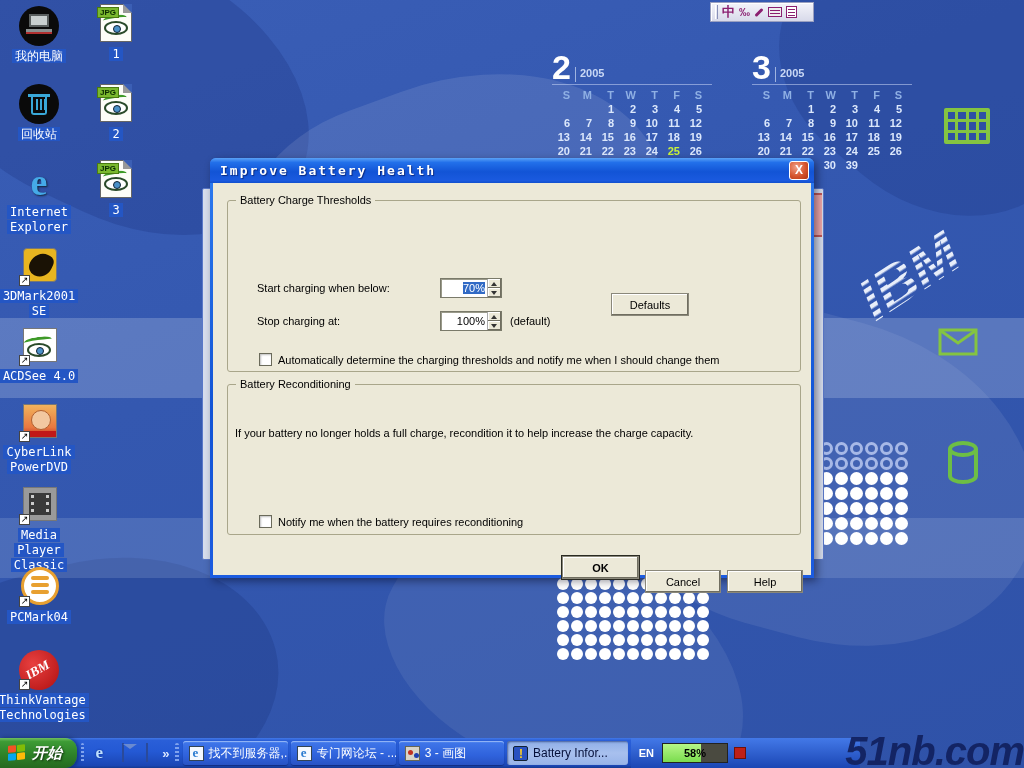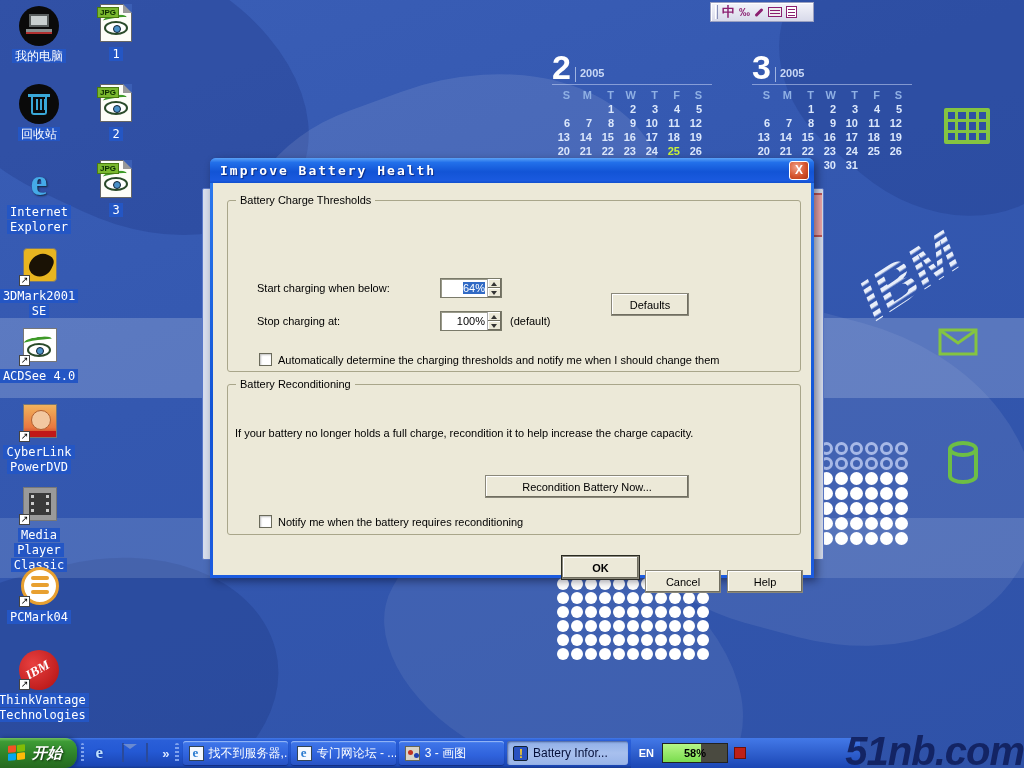--- a/index.html
+++ b/index.html
@@ -423,21 +423,21 @@
         <span class="cal-day">21</span>
         <span class="cal-day">22</span>
         <span class="cal-day">23</span>
         <span class="cal-day">24</span>
         <span class="cal-day">25</span>
         <span class="cal-day">26</span>
         <span class="cal-day">27</span>
         <span class="cal-day">28</span>
         <span class="cal-day">29</span>
         <span class="cal-day">30</span>
-        <span class="cal-day">31</span>
+        <span class="cal-day">39</span>
         <span class="cal-day"></span>
         <span class="cal-day"></span>
       </div>
   </div>
 
   <div class="icon-col">
     <div class="dicon" style="left:-4px; top:6px;">
       <div class="art">
           <div class="black-circle">
             <div class="laptop-scr"></div>
@@ -594,21 +594,21 @@
       <span class="title-text">Improve Battery Health</span>
       <span class="close-btn">X</span>
     </div>
     <div class="client">
 
       <div class="group g1">
         <span class="group-label">Battery Charge Thresholds</span>
       </div>
       <span class="dlg-text" style="left:44px; top:99px;">Start charging when below:</span>
       <div class="spin" style="left:227px; top:95px;">
-        <span class="val"><span class="sel">64%</span></span>
+        <span class="val"><span class="sel">70%</span></span>
         <span class="updown">
             <b class="up"></b>
             <b class="dn"></b>
           </span>
       </div>
       <span class="dlg-text" style="left:44px; top:132px;">Stop charging at:</span>
       <div class="spin" style="left:227px; top:128px;">
         <span class="val">100%</span>
         <span class="updown">
             <b class="up"></b>
@@ -619,21 +619,20 @@
       <button class="xp-btn" style="left:398px; top:110px; width:78px; height:23px;">Defaults</button>
       <label class="chk" style="left:46px; top:170px;">
         <span class="box"></span>
         <span>Automatically determine the charging thresholds and notify me when I should change them</span>
       </label>
 
       <div class="group g2">
         <span class="group-label">Battery Reconditioning</span>
       </div>
       <span class="dlg-text" style="left:22px; top:244px; width:560px;">If your battery no longer holds a full charge, recondition it to help increase the charge capacity.</span>
-      <button class="xp-btn" style="left:272px; top:292px; width:204px; height:23px;">Recondition Battery Now...</button>
       <label class="chk" style="left:46px; top:332px;">
         <span class="box"></span>
         <span>Notify me when the battery requires reconditioning</span>
       </label>
 
       <button class="xp-btn default" style="left:349px; top:373px; width:77px; height:23px;font-weight:bold;">OK</button>
       <button class="xp-btn" style="left:432px; top:387px; width:76px; height:23px;">Cancel</button>
       <button class="xp-btn" style="left:514px; top:387px; width:76px; height:23px;">Help</button>
     </div>
   </div>

